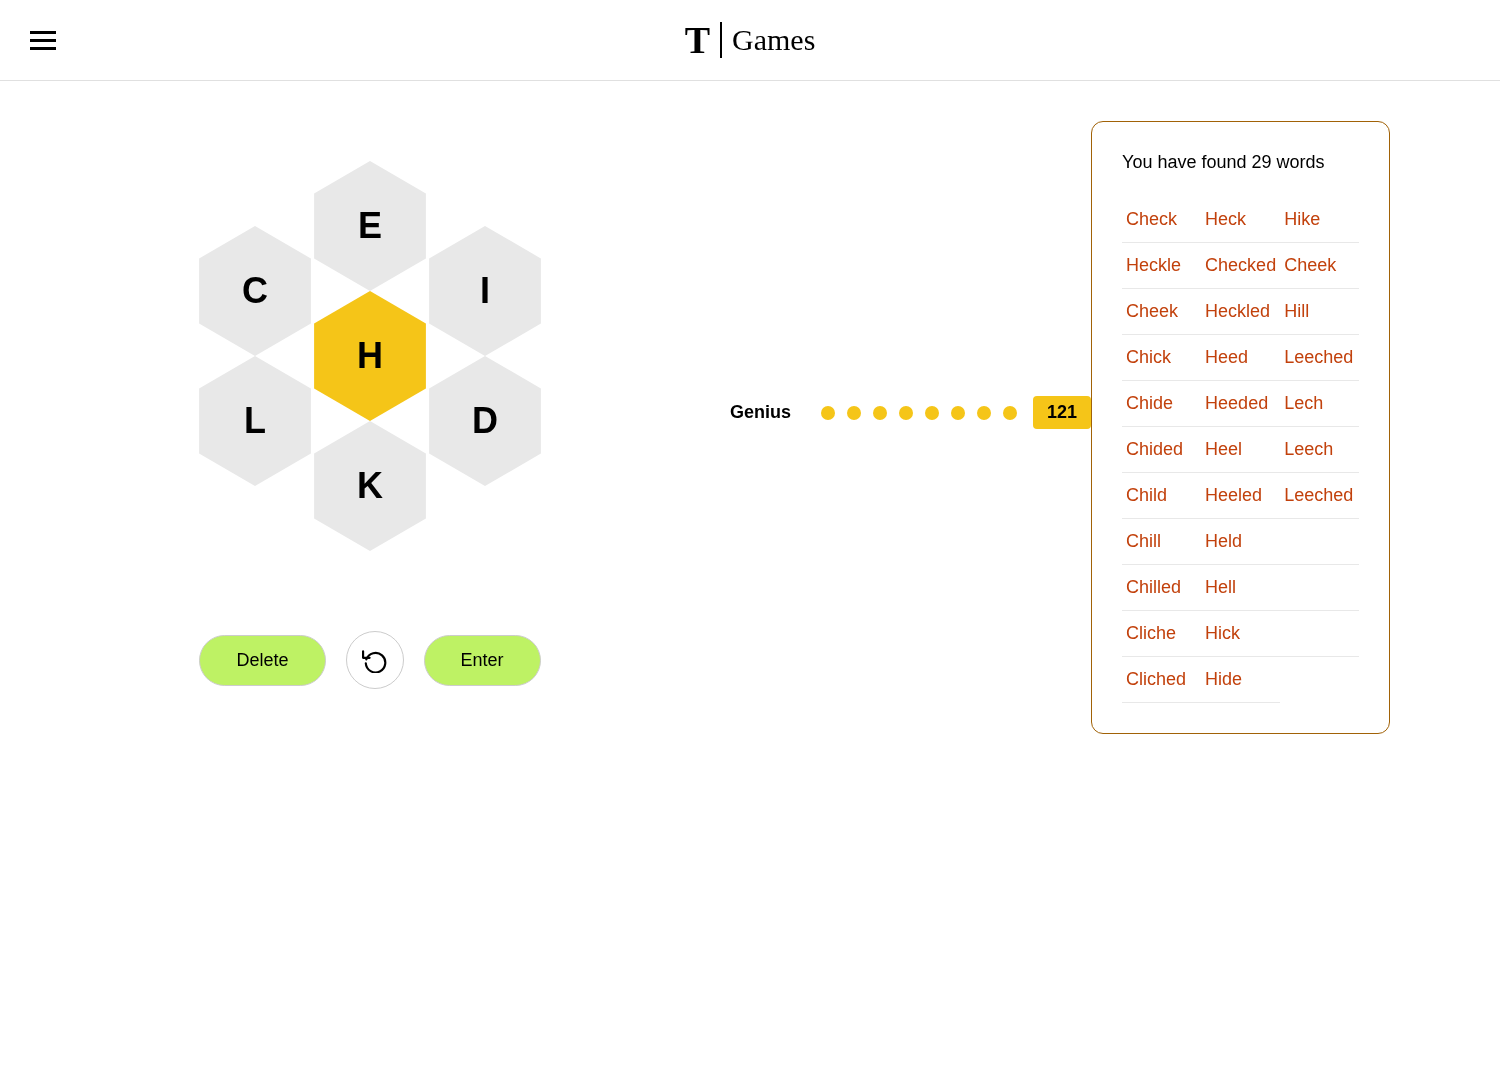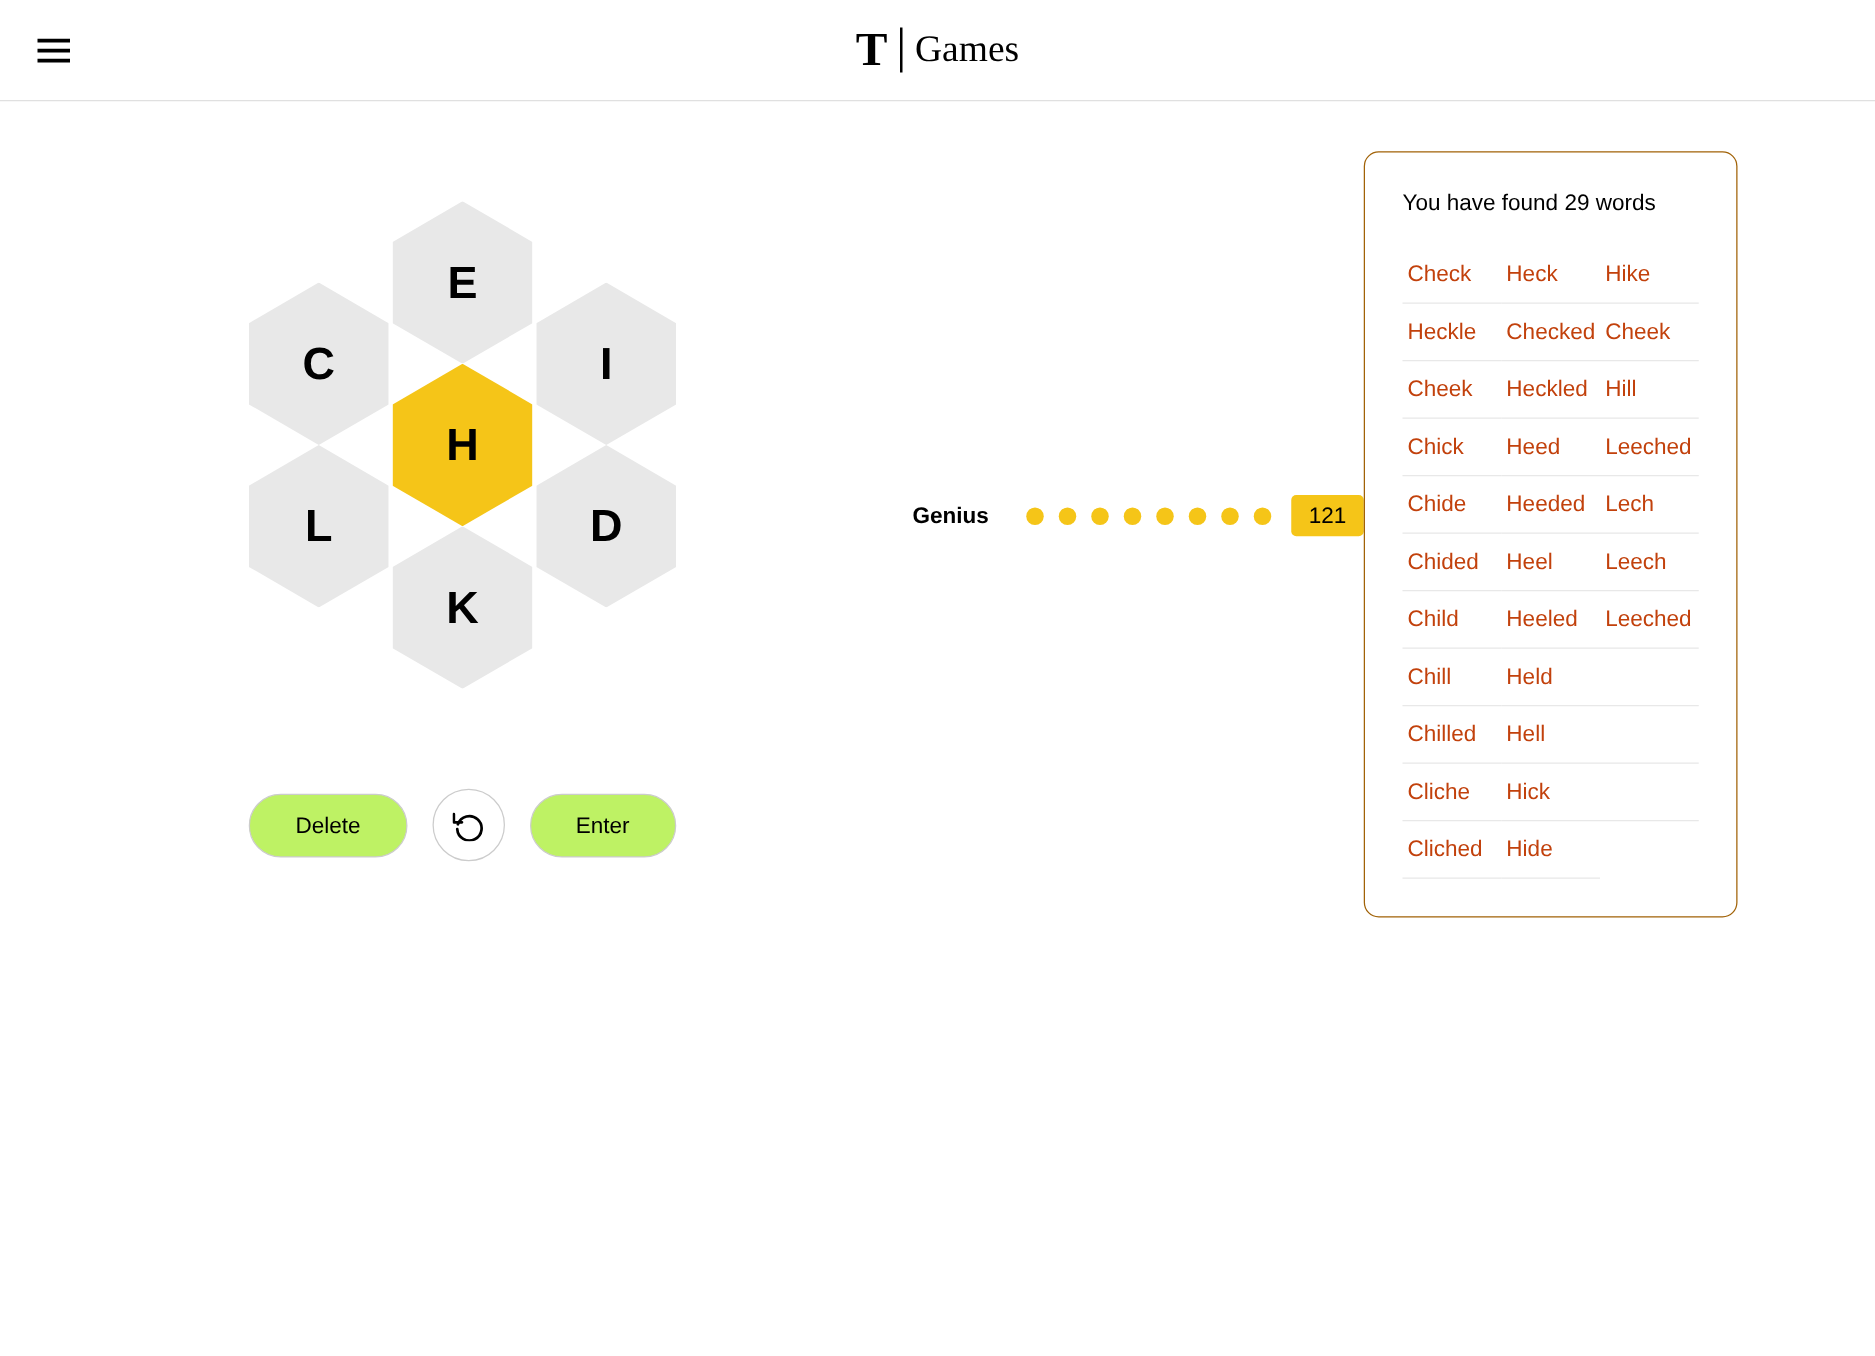--- a/index.html
+++ b/index.html
@@ -182,21 +182,21 @@
     }
     .score-dot {
       width: 14px;
       height: 14px;
       border-radius: 50%;
       background: #f5c518;
     }
     .score-badge {
       background: #f5c518;
       color: #000;
-      font-weight: normal;
+      font-weight: bold;
       font-size: 18px;
       padding: 6px 14px;
       border-radius: 4px;
       font-family: 'Arial', sans-serif;
     }
 
     
     .words-panel {
       border: 1px solid #a16207;
       border-radius: 12px;

